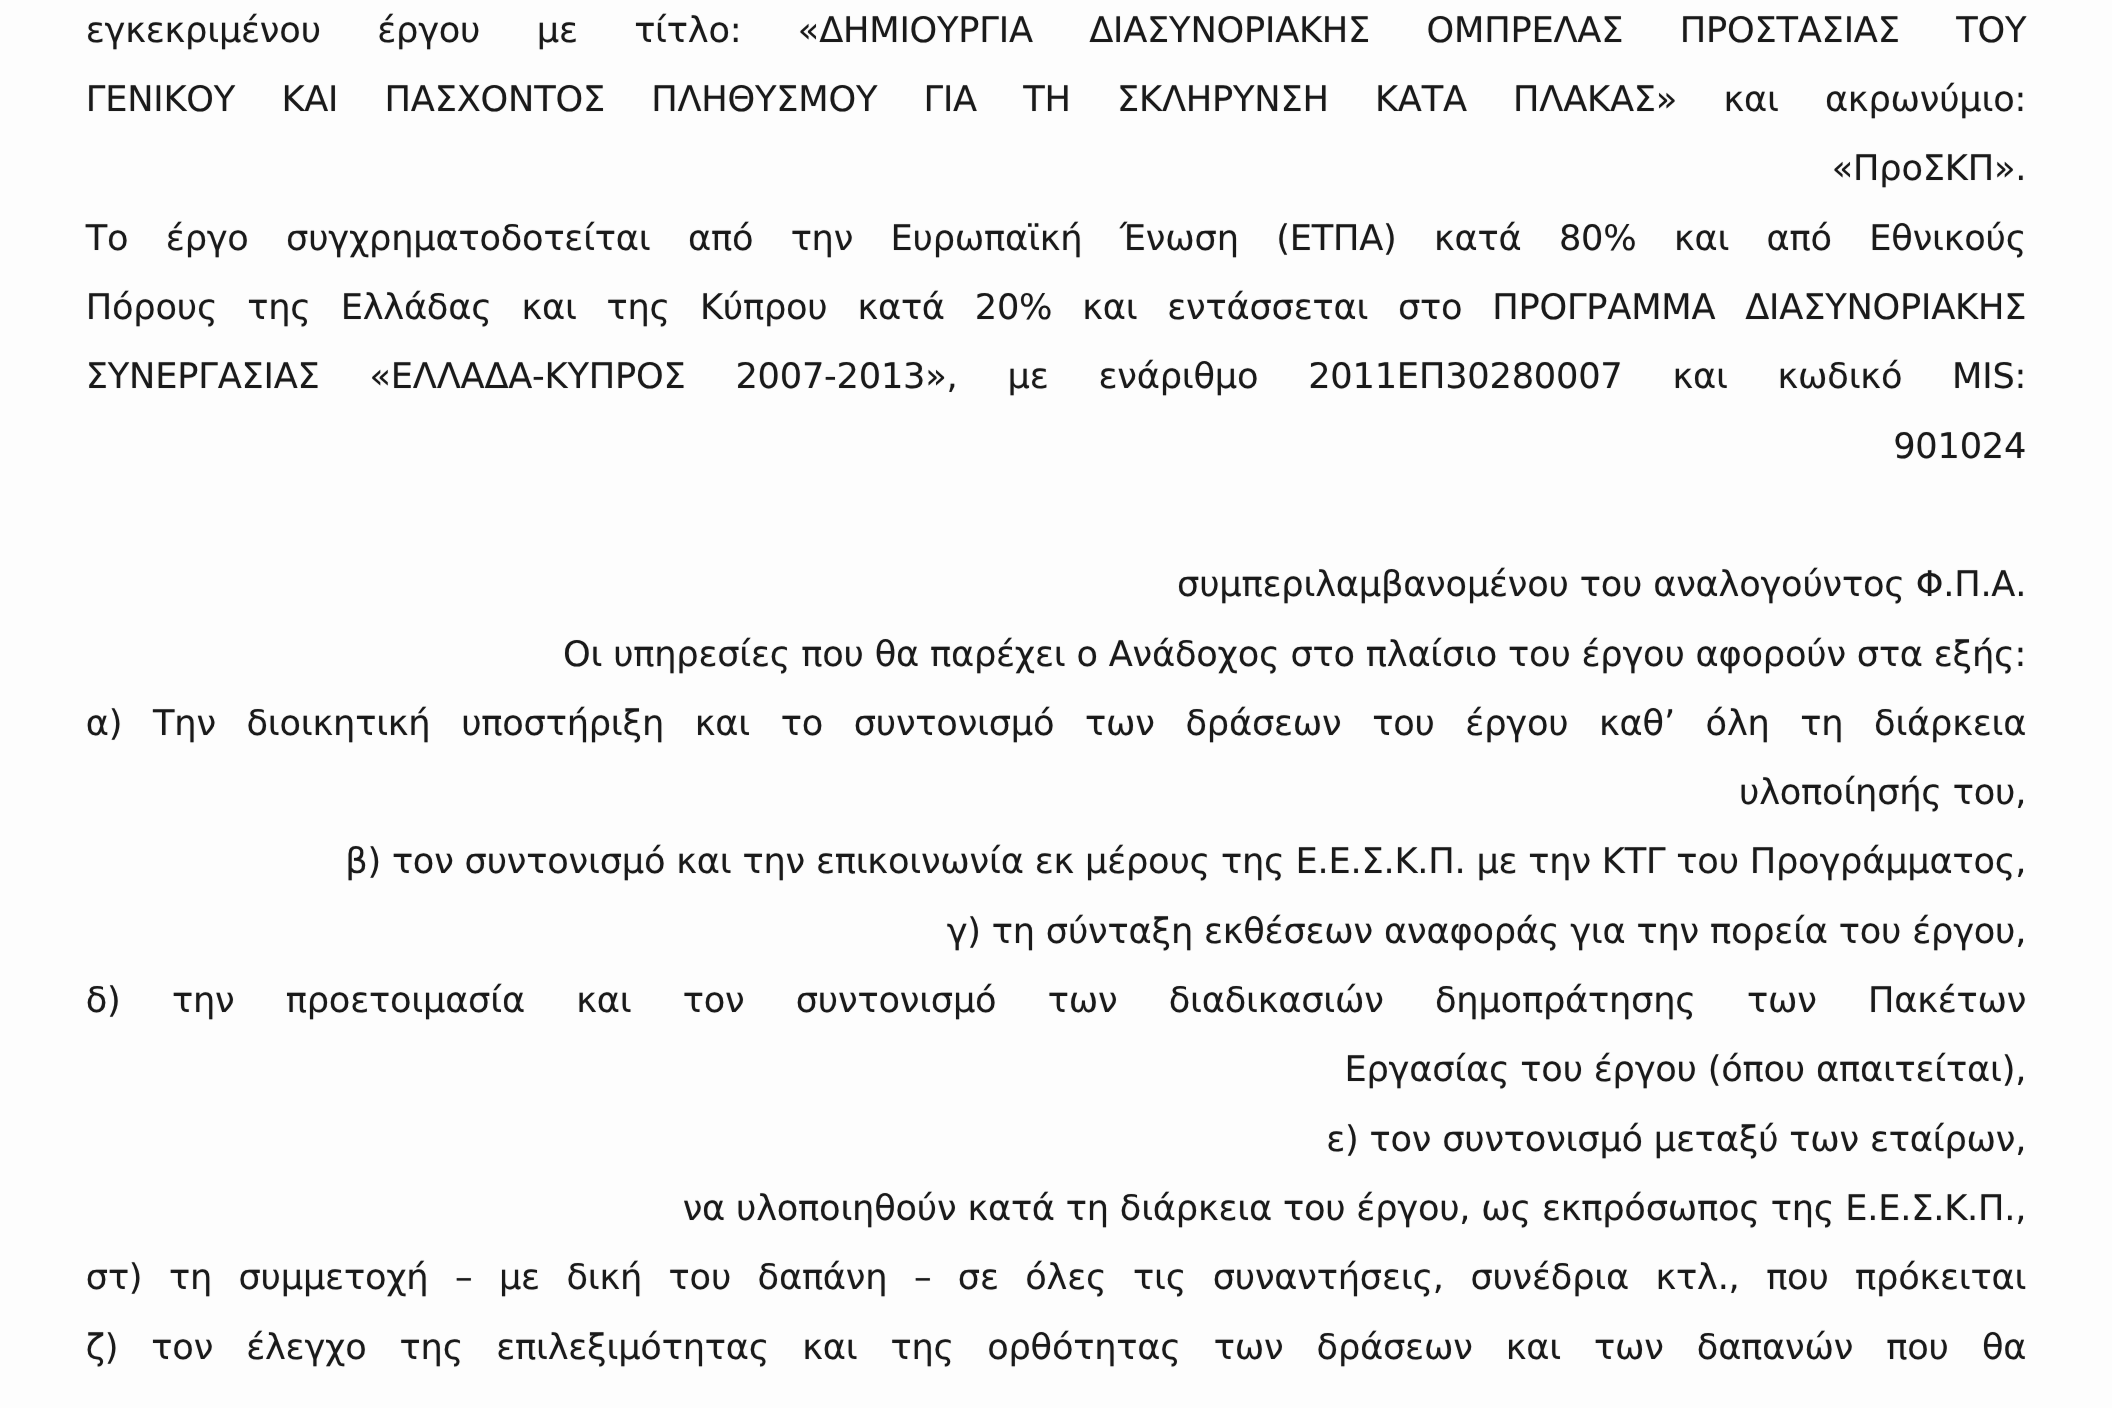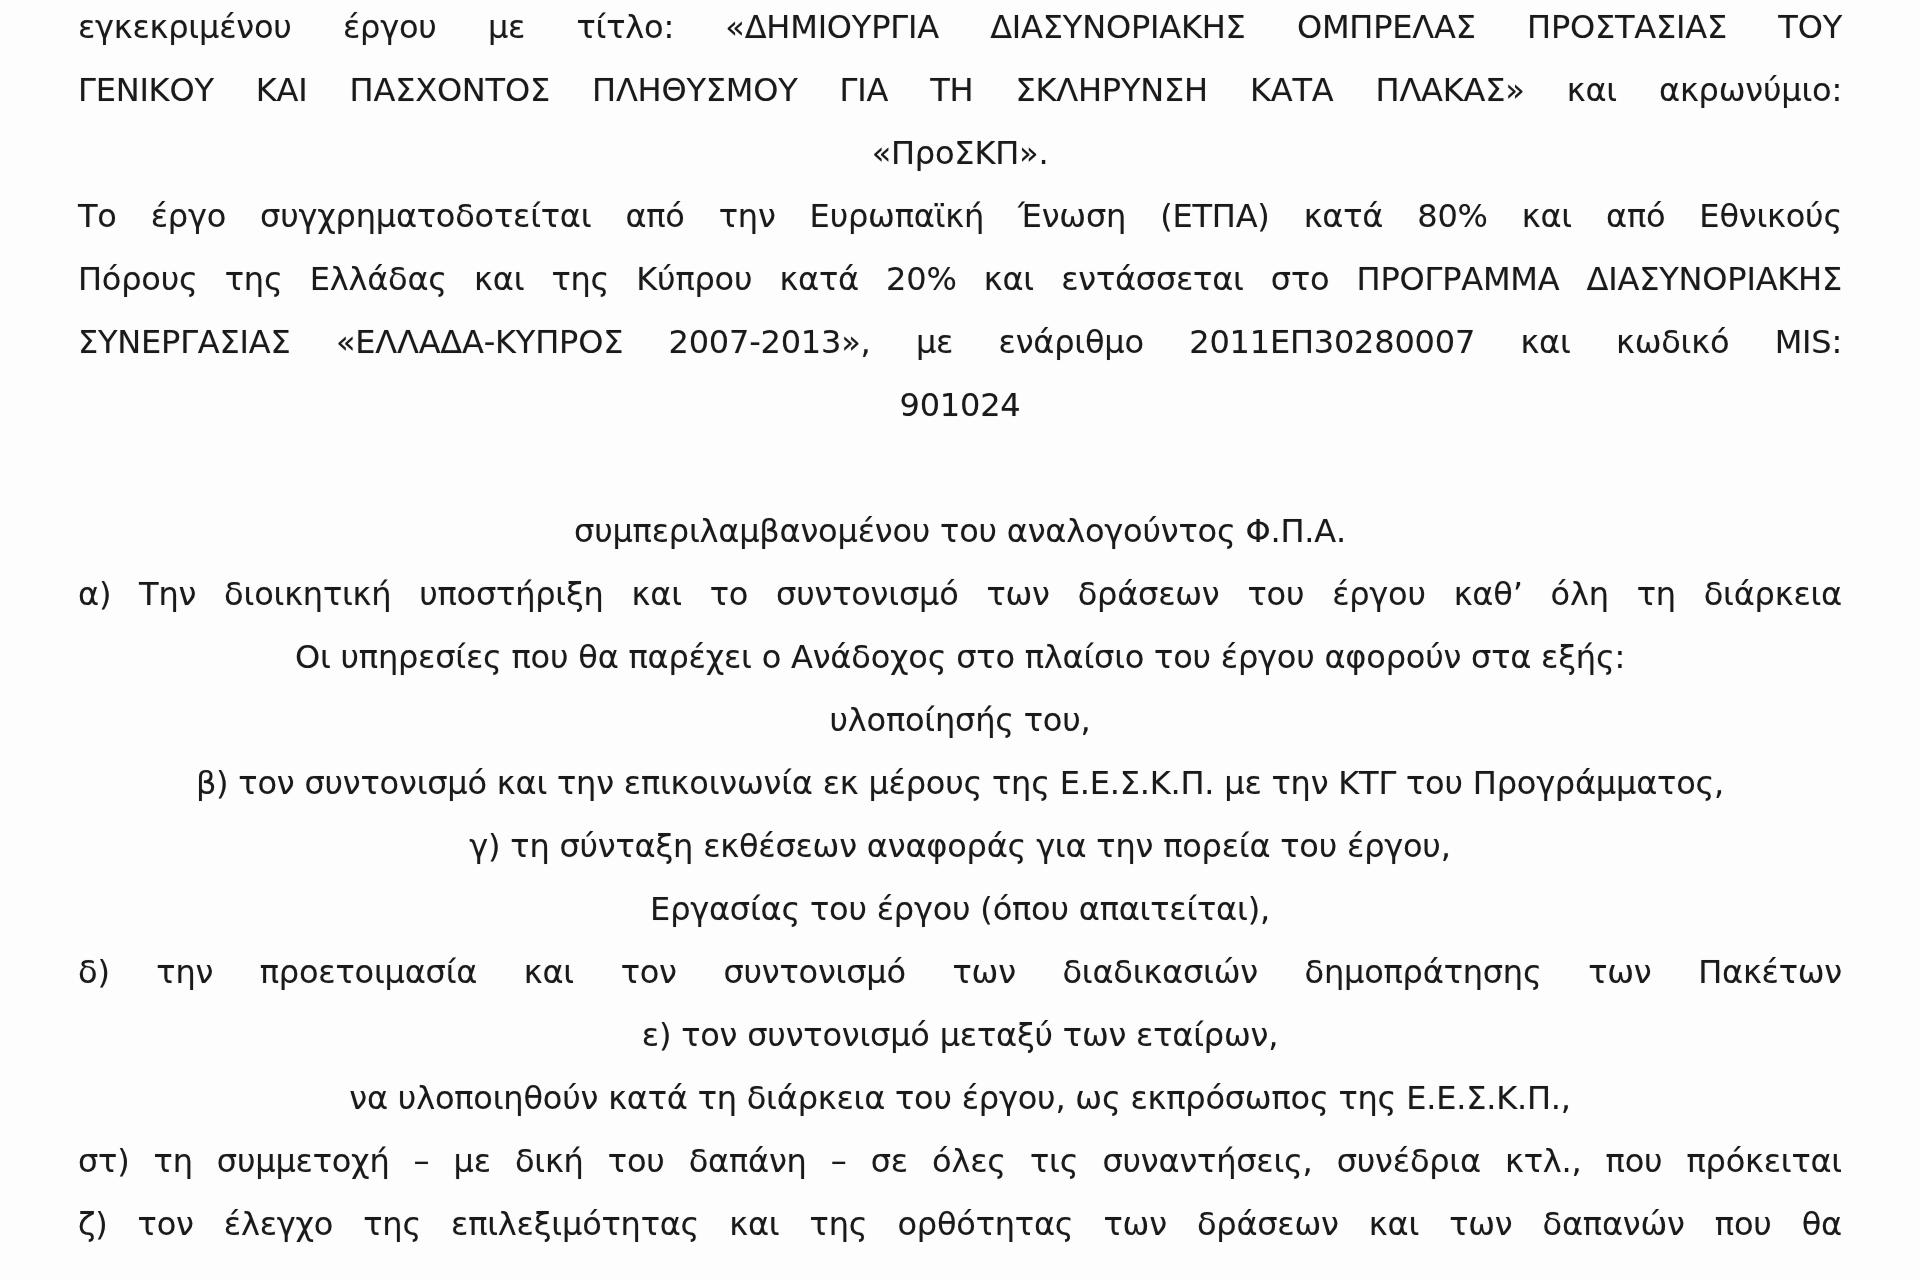--- a/index.html
+++ b/index.html
@@ -25,21 +25,21 @@
     letter-spacing: -0.2px;
     text-shadow: 0 0 1px rgba(20,20,20,0.30);
   }
   
   .jl {
     text-align: justify;
     text-align-last: justify;
   }
   
   .ll {
-    text-align: center;
+    text-align: right;
   }
   .b { font-weight: normal; }
   .spacer {
     height: 63px;
   }
 </style>
 </head>
 <body>
 
 <div class="page">
@@ -50,31 +50,31 @@
 
   <div class="line jl"><span>Το έργο συγχρηματοδοτείται από την Ευρωπαϊκή Ένωση (ΕΤΠΑ) κατά 80% και από Εθνικούς</span></div>
   <div class="line jl"><span>Πόρους της Ελλάδας και της Κύπρου κατά 20% και εντάσσεται στο </span><span class="b">ΠΡΟΓΡΑΜΜΑ ΔΙΑΣΥΝΟΡΙΑΚΗΣ</span></div>
   <div class="line jl"><span class="b">ΣΥΝΕΡΓΑΣΙΑΣ «ΕΛΛΑΔΑ-ΚΥΠΡΟΣ 2007-2013»,</span><span> με ενάριθμο 2011ΕΠ30280007 και κωδικό MIS:</span></div>
   <div class="line ll"><span>901024</span></div>
 
   <div class="spacer"></div>
 
   <div class="line ll"><span>συμπεριλαμβανομένου του αναλογούντος Φ.Π.Α.</span></div>
 
+  <div class="line ll"><span>Οι υπηρεσίες που θα παρέχει ο Ανάδοχος στο πλαίσιο του έργου αφορούν στα εξής:</span></div>
+
   <div class="line jl"><span>α) Την διοικητική υποστήριξη και το συντονισμό των δράσεων του έργου καθ’ όλη τη διάρκεια</span></div>
-
-  <div class="line ll"><span>Οι υπηρεσίες που θα παρέχει ο Ανάδοχος στο πλαίσιο του έργου αφορούν στα εξής:</span></div>
   <div class="line ll"><span>υλοποίησής του,</span></div>
 
   <div class="line ll"><span>β) τον συντονισμό και την επικοινωνία εκ μέρους της Ε.Ε.Σ.Κ.Π. με την ΚΤΓ του Προγράμματος,</span></div>
 
   <div class="line ll"><span>γ) τη σύνταξη εκθέσεων αναφοράς για την πορεία του έργου,</span></div>
 
+  <div class="line jl"><span>δ) την προετοιμασία και τον συντονισμό των διαδικασιών δημοπράτησης των Πακέτων</span></div>
   <div class="line ll"><span>Εργασίας του έργου (όπου απαιτείται),</span></div>
-  <div class="line jl"><span>δ) την προετοιμασία και τον συντονισμό των διαδικασιών δημοπράτησης των Πακέτων</span></div>
 
   <div class="line ll"><span>ε) τον συντονισμό μεταξύ των εταίρων,</span></div>
 
   <div class="line ll"><span>να υλοποιηθούν κατά τη διάρκεια του έργου, ως εκπρόσωπος της Ε.Ε.Σ.Κ.Π.,</span></div>
   <div class="line jl"><span>στ) τη συμμετοχή – με δική του δαπάνη – σε όλες τις συναντήσεις, συνέδρια κτλ., που πρόκειται</span></div>
 
   <div class="line jl"><span>ζ) τον έλεγχο της επιλεξιμότητας και της ορθότητας των δράσεων και των δαπανών που θα</span></div>
 
 </div>
 

